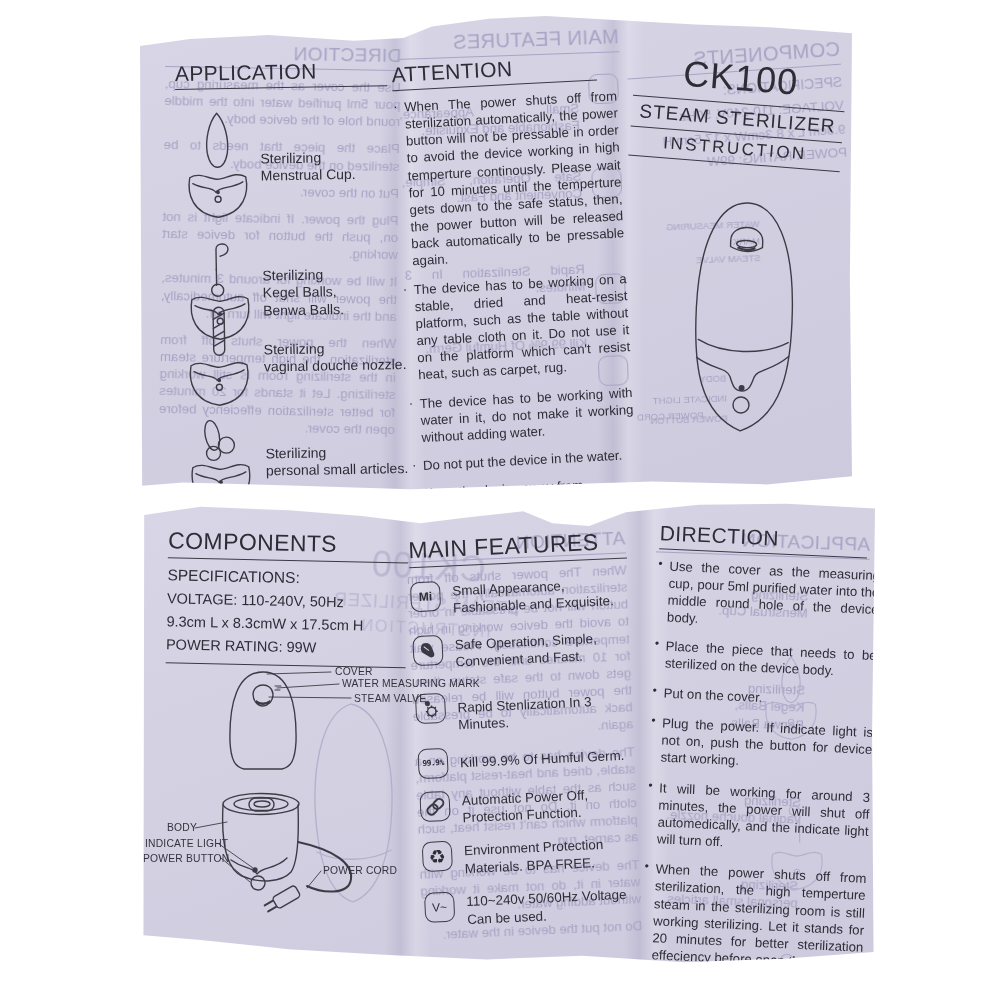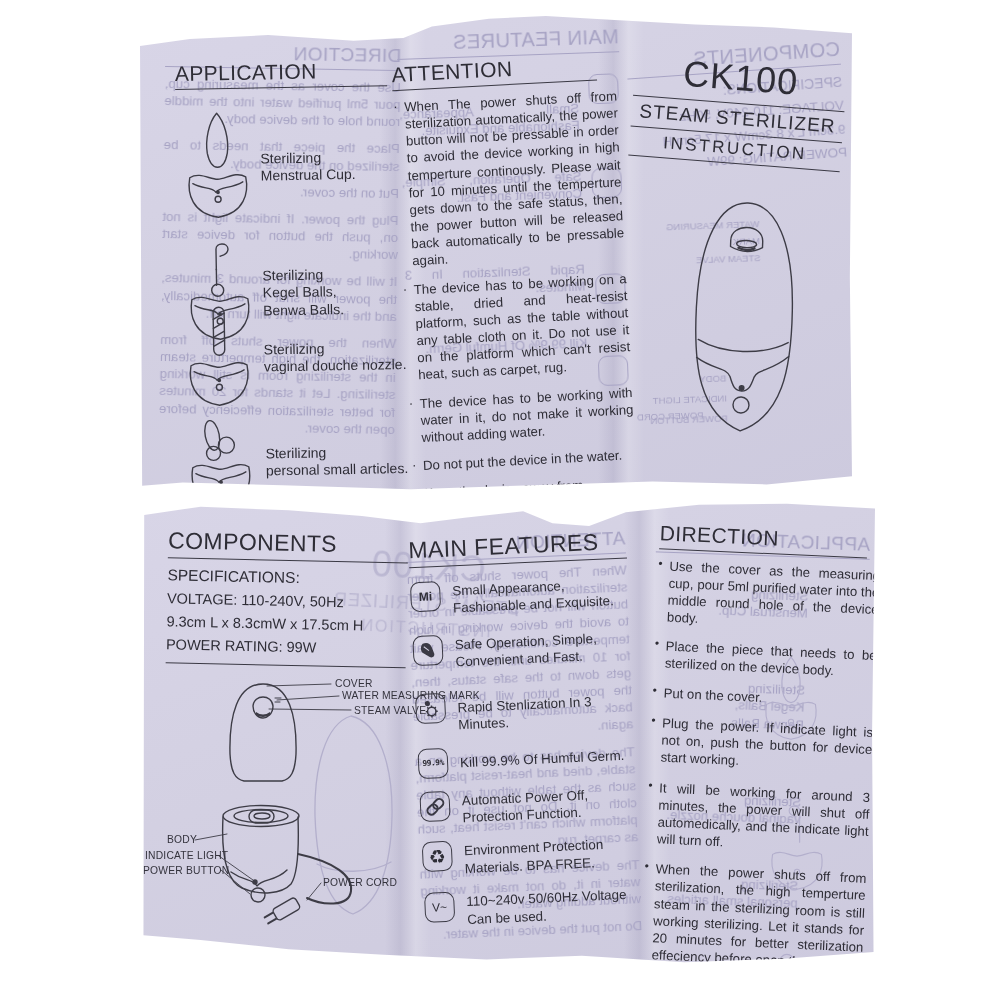--- a/index.html
+++ b/index.html
@@ -36,21 +36,21 @@
   .cover-doc{font-size:17px;letter-spacing:2.5px;margin:3px 0 2px;}
   .rule{border-top:1.6px solid #3a3944;margin:4px 0;}
   .spec-sub{font-size:15.5px;margin:4px 0 6px;}
   .spec-line{font-size:14.5px;margin:0 0 7px;}
   .feat-row{display:flex;align-items:flex-start;margin-bottom:17px;}
   .feat-icon{flex:0 0 30px;width:30px;height:30px;border:1.8px solid #3a3944;border-radius:9px;
     display:flex;align-items:center;justify-content:center;font-size:12px;font-weight:bold;
     margin-right:12px;box-sizing:border-box;background:transparent;}
   .feat-icon.mono{font-family:"DejaVu Sans Mono",monospace;font-size:8px;letter-spacing:-.5px;}
   .feat-label{font-size:13.4px;line-height:1.3;padding-top:2px;}
-  .diagram-block{position:absolute;left:13px;top:172px;width:250px;height:262px;text-decoration:underline;}
+  .diagram-block{position:absolute;left:13px;top:160px;width:250px;height:262px;text-decoration:underline;}
   .dlabel{position:absolute;font-size:10.3px;letter-spacing:.2px;white-space:nowrap;color:#34333d;}
   .bleed{position:absolute;color:var(--bleed,#a7a3c4);transform:scaleX(-1);
     pointer-events:none;filter:blur(.45px);}
   .bleed .heading{border-color:var(--bleed,#a7a3c4);color:inherit;}
   .bleed-box{border:1.6px solid var(--bleed,#a7a3c4);border-radius:9px;width:28px;height:28px;
     position:absolute;}
   .bl-line{font-size:13.2px;line-height:1.3;margin-bottom:10px;text-align:justify;}
 </style>
 </head>
 <body>

